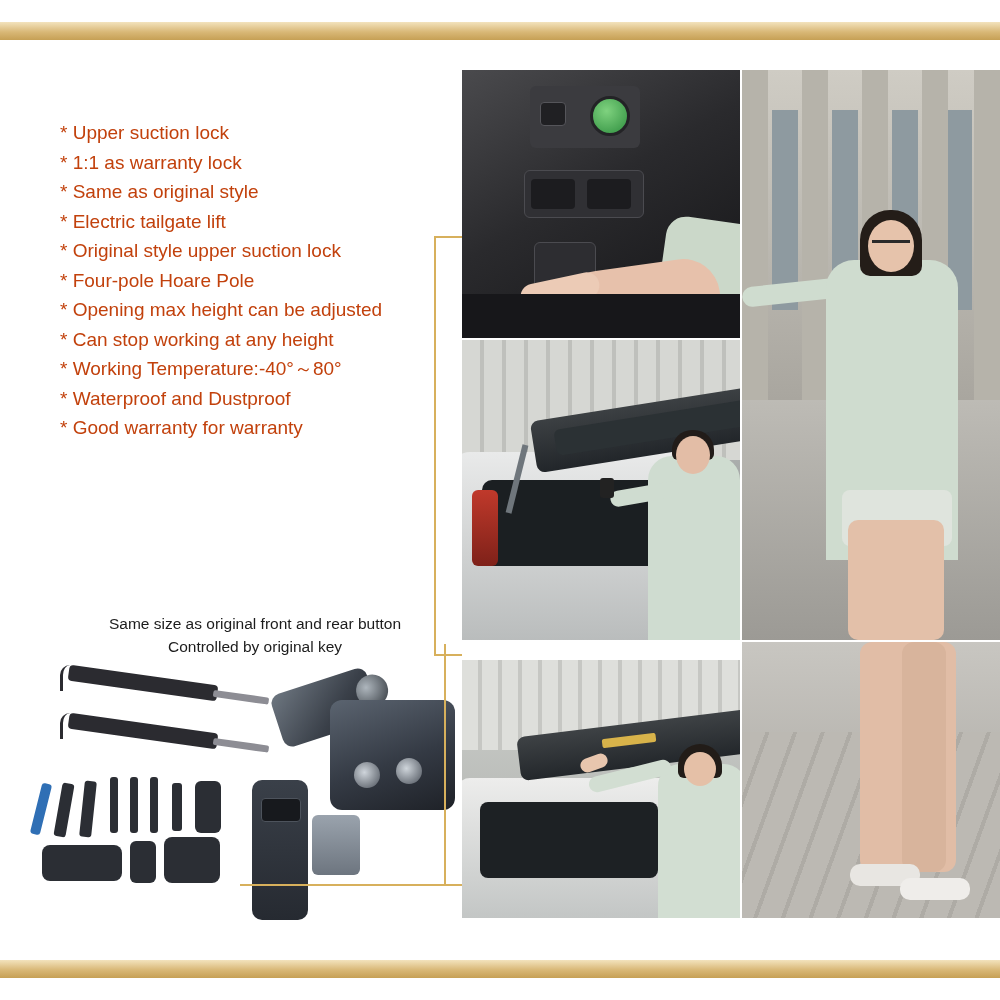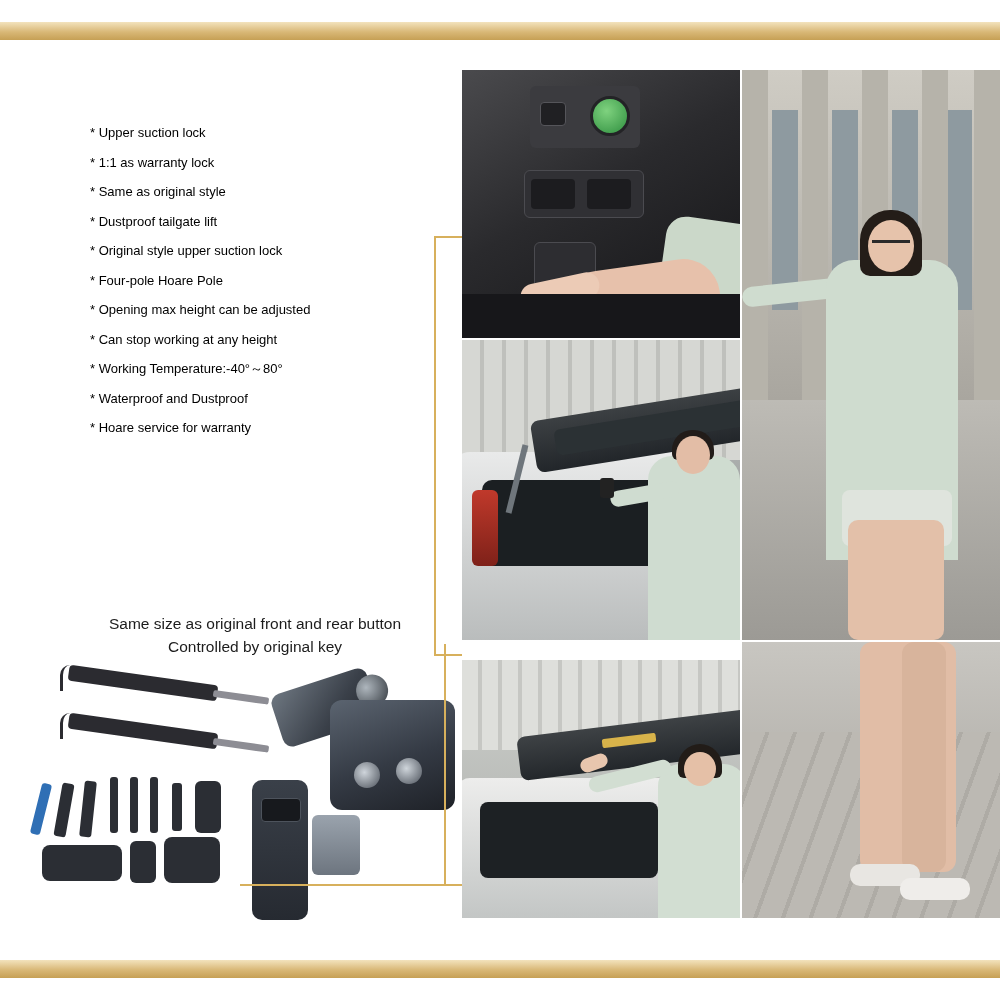--- a/index.html
+++ b/index.html
@@ -16,21 +16,21 @@
   .band{position:absolute;left:0;width:1000px;height:18px;}
   .band-top{top:22px;background:linear-gradient(to bottom,#f3e3bd,#d9b877 55%,#c6a055);}
   .band-bot{bottom:22px;background:linear-gradient(to bottom,#f3e3bd,#d9b877 55%,#c6a055);}
   .inner-rule-top{position:absolute;top:40px;left:0;width:1000px;height:3px;background:#ffffff;}
 
   
   .features{
     position:absolute;left:60px;top:118px;width:400px;
   }
   .feature{
-    font-size:13px;color:#000000;line-height:29.5px;white-space:nowrap;margin-left:30px;
+    font-size:19px;color:#c2410c;line-height:29.5px;white-space:nowrap;
   }
 
   
   .caption{
     position:absolute;left:60px;top:612px;width:390px;text-align:center;
     font-size:15.5px;color:#1c1c1c;line-height:23px;
   }
 
   
   .parts{
@@ -167,28 +167,28 @@
 <div class="page">
 
   <div class="band band-top"></div>
   <div class="inner-rule-top"></div>
   <div class="band band-bot"></div>
 
   <div class="features">
     <div class="feature">* Upper suction lock</div>
     <div class="feature">* 1:1 as warranty lock</div>
     <div class="feature">* Same as original style</div>
-    <div class="feature">* Dustproof tailgate lift</div>
+    <div class="feature">* Electric tailgate lift</div>
     <div class="feature">* Original style upper suction lock</div>
     <div class="feature">* Four-pole Hoare Pole</div>
     <div class="feature">* Opening max height can be adjusted</div>
     <div class="feature">* Can stop working at any height</div>
     <div class="feature">* Working Temperature:-40°～80°</div>
     <div class="feature">* Waterproof and Dustproof</div>
-    <div class="feature">* Hoare service for warranty</div>
+    <div class="feature">* Good warranty for warranty</div>
   </div>
 
   <div class="caption">
     <div>Same size as original front and rear button</div>
     <div>Controlled by original key</div>
   </div>
 
   <div class="parts">
     <div class="strut" style="left:38px;top:10px;width:150px;height:16px;transform:rotate(8deg);">
       <div class="rod" style="right:-52px;top:5px;width:56px;height:7px;"></div>

